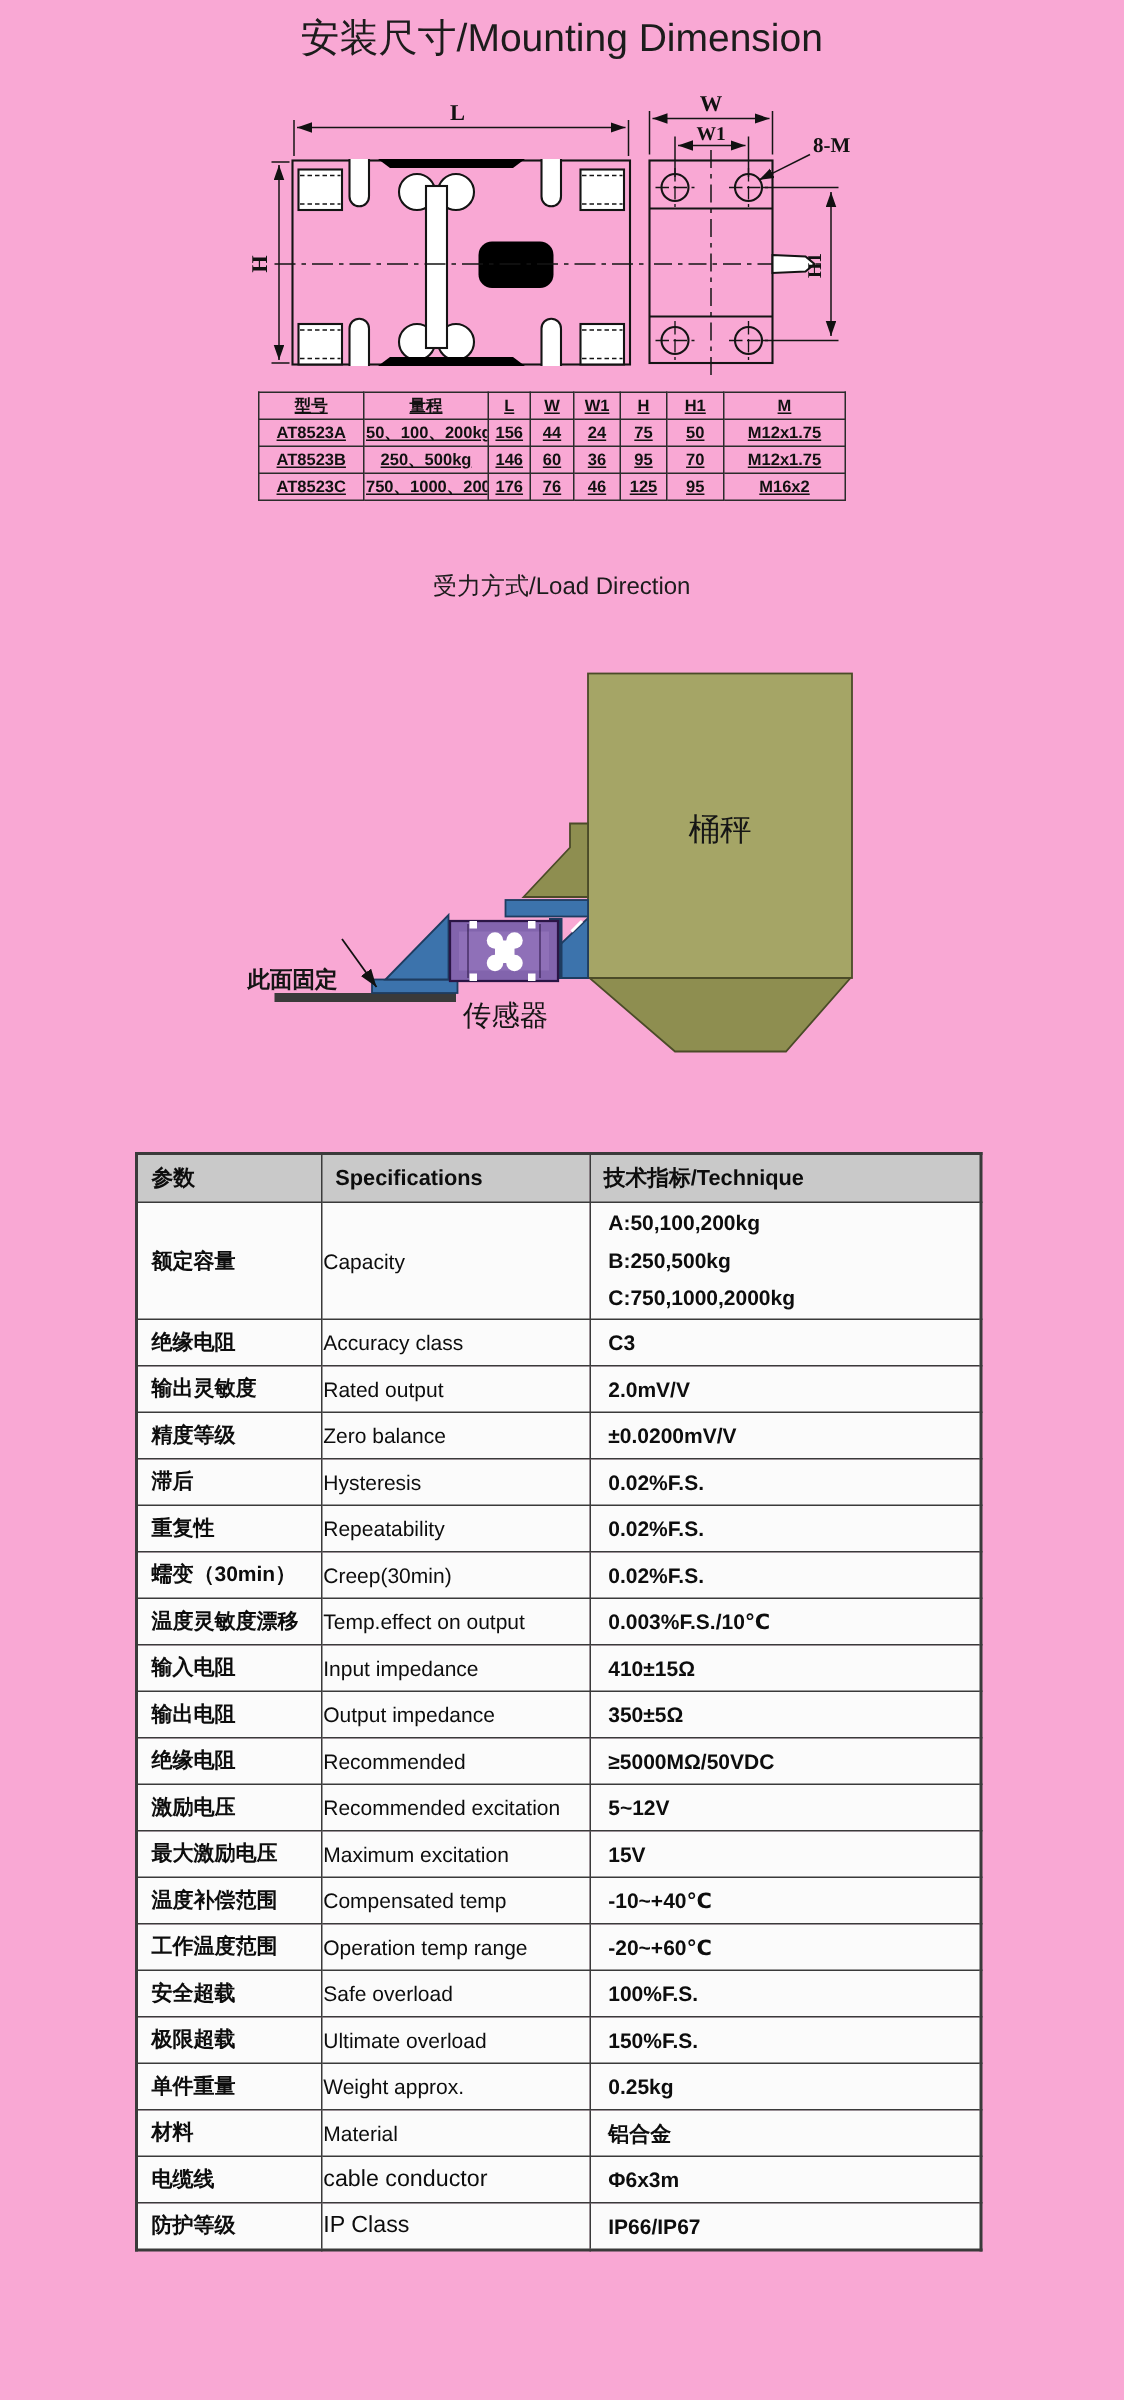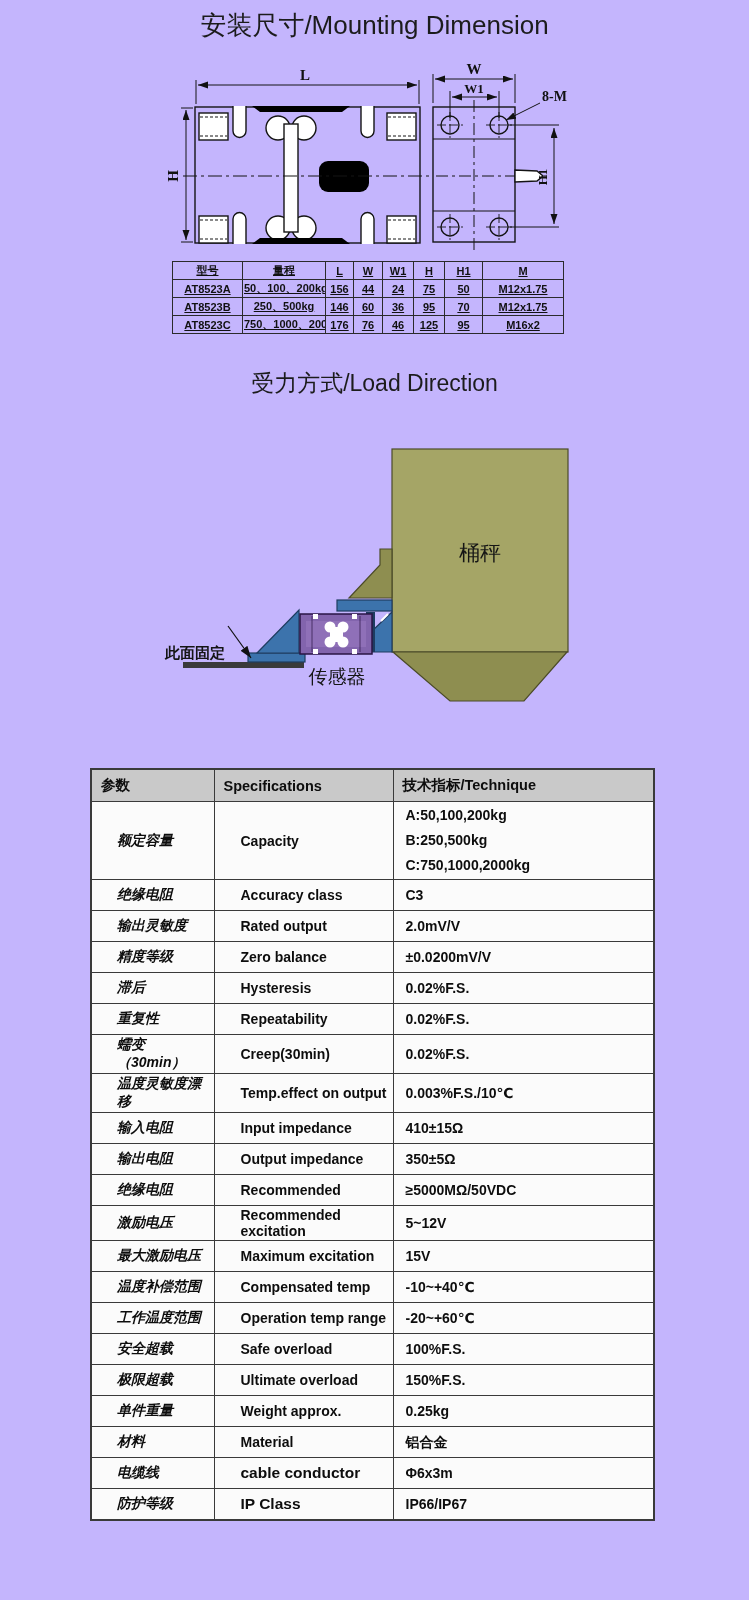--- a/index.html
+++ b/index.html
@@ -1,35 +1,35 @@
 <!DOCTYPE html>
 <html><head>
 <meta charset="utf-8">
 <style>
   html,body{margin:0;padding:0;background:#ffffff;}
-  .page{position:relative;width:749px;height:1600px;background:#c4b5fd;overflow:hidden;
+  .page{position:relative;width:749px;height:1600px;background:#f9a8d4;overflow:hidden;
         font-family:"Liberation Sans","DejaVu Sans",sans-serif;color:#111;}
   .title{position:absolute;left:0;width:749px;text-align:center;color:#1c1c1c;
          font-family:"Liberation Sans","DejaVu Sans",sans-serif;font-weight:500;}
   .t1{top:8px;font-size:26px;}
-  .t2{top:368px;font-size:23px;}
+  .t2{top:381px;font-size:16px;}
   svg.layer{position:absolute;left:0;}
   
   .dim-table{position:absolute;left:172px;top:261px;border-collapse:collapse;table-layout:fixed;
              width:391px;font-size:11px;font-weight:700;color:#111;text-decoration:underline;}
   .dim-table th,.dim-table td{border:1px solid #2b2b2b;text-align:center;height:17px;
              padding:0 1px;white-space:nowrap;overflow:hidden;font-weight:700;}
   
   .spec-table{position:absolute;left:90px;top:768px;border-collapse:collapse;table-layout:fixed;
               width:563px;border:2px solid #3a3a3a;color:#0d0d0d;font-size:14px;}
   .spec-table th,.spec-table td{border:1px solid #3a3a3a;vertical-align:middle;text-align:left;}
   .spec-table th{background:#c9c9c9;height:29px;font-size:14.5px;font-weight:700;padding-left:9px;}
   .spec-table td{height:28px;background:#fbfbfb;}
-  .spec-table td.c0{padding-left:25px;font-weight:600;font-size:14px;font-style:italic;}
-  .spec-table td.c1{padding-left:26px;font-weight:700;font-size:14px;}
+  .spec-table td.c0{padding-left:9px;font-weight:600;font-size:14px;}
+  .spec-table td.c1{padding-left:1px;font-weight:400;font-size:14px;}
   .spec-table td.c2{padding-left:12px;font-weight:700;font-size:14px;white-space:pre-line;line-height:25px;}
   .spec-table tbody tr:nth-child(20) td.c1,
   .spec-table tbody tr:nth-child(21) td.c1,
   .spec-table tbody tr:nth-child(22) td.c1{font-size:15.5px;}
   .dimlabel{font-family:"Liberation Serif","DejaVu Serif",serif;font-weight:bold;fill:#111;}
   .cnlabel{font-family:"Liberation Sans","DejaVu Sans",sans-serif;fill:#151515;}
 </style>
 </head>
 <body>
 

